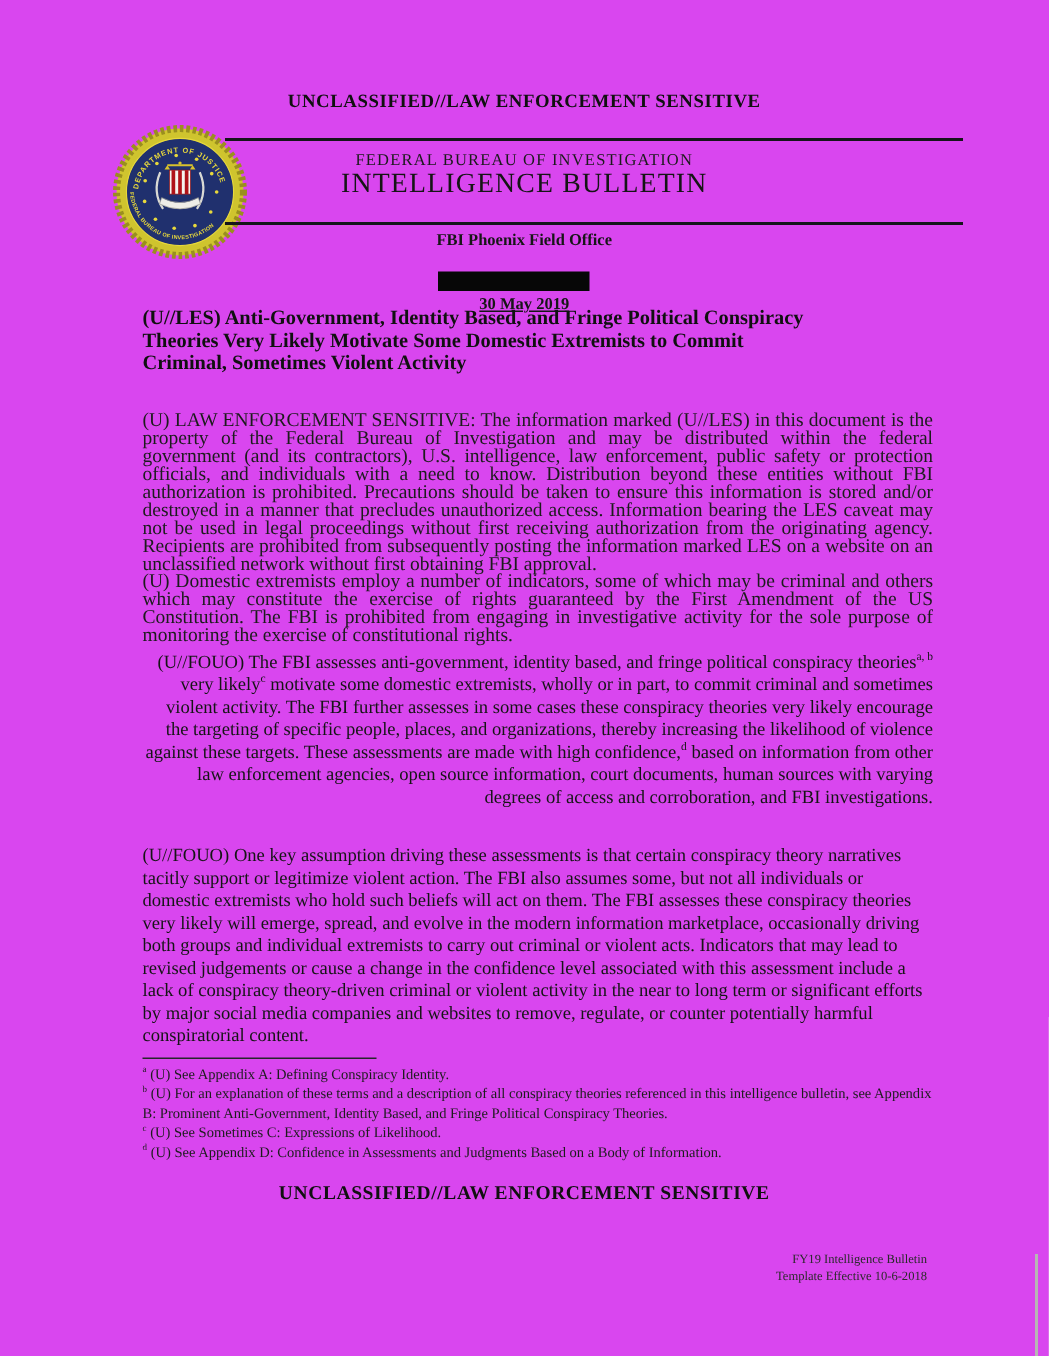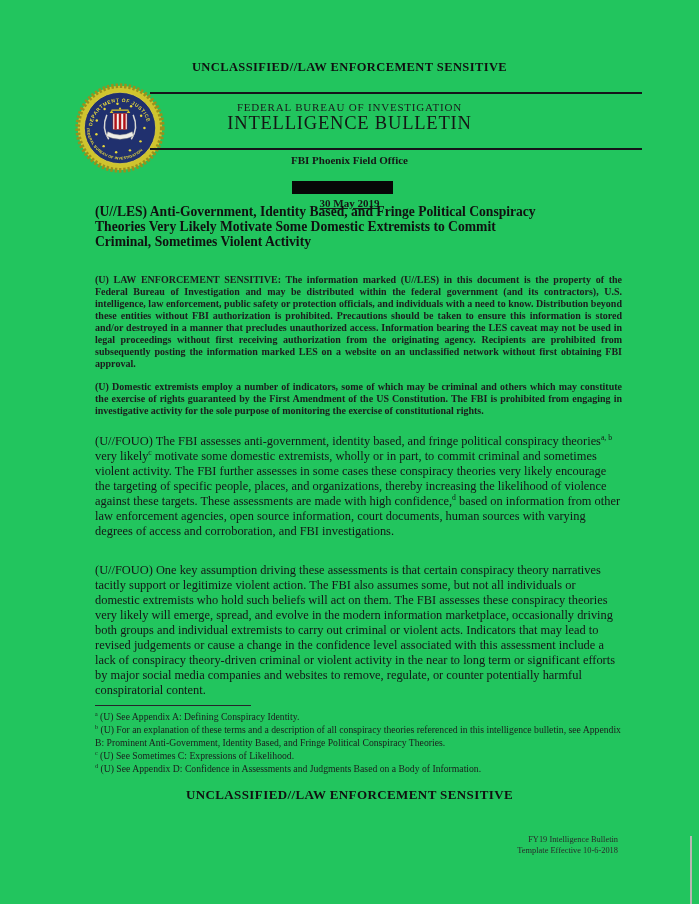--- a/index.html
+++ b/index.html
@@ -1,41 +1,41 @@
 <!DOCTYPE html>
 <html><head>
 <meta charset="utf-8">
 <style>
   html,body{margin:0;padding:0;}
   body{background:#e8e8e6;}
   .page{
     position:relative;
     width:699px;height:904px;
     margin:0 auto;
-    background:#22c55e;
+    background:#d946ef;
     overflow:hidden;
     font-family:"Liberation Serif","DejaVu Serif",serif;
     color:#161616;
   }
   .abs{position:absolute;}
   .centered{left:0;width:699px;text-align:center;}
   .banner{
     font-weight:bold;font-size:12.5px;letter-spacing:0.4px;color:#101010;
   }
   .hr{background:#15151a;height:2px;}
   .agency{font-size:11px;letter-spacing:0.8px;color:#1b1b1b;}
   .doctype{font-size:18.5px;letter-spacing:0.8px;color:#151515;}
   .office{font-weight:bold;font-size:11px;}
   .date{font-weight:bold;font-size:11px;text-decoration:underline;margin-top:31px;}
   .redaction{background:#070707;}
   .title{
     font-weight:bold;font-size:13.6px;line-height:15.2px;
     white-space:pre-line;color:#101010;
   }
-  .small-para{font-size:10px;line-height:12px;text-align:justify;color:#1c1c1c;font-weight:bold;}
+  .small-para{font-size:13px;line-height:12px;text-align:justify;color:#1c1c1c;}
   .body-para{font-size:12.4px;line-height:15px;text-align:left;color:#151515;}
   .sup{vertical-align:super;font-size:0.62em;line-height:0;}
   .fnrule{background:#26262b;height:1.3px;}
   .footnotes{font-size:9.7px;line-height:12.9px;color:#1c1c1c;}
   .fn-item{margin:0;}
   .template-info{font-size:8.4px;line-height:10.5px;text-align:right;color:#2a2a2a;}
   .scan-edge{background:#b7b7b3;}
   .seal-text{fill:#e7d83c;font-family:"Liberation Sans","DejaVu Sans",sans-serif;font-weight:bold;}
 </style>
 </head>
@@ -104,21 +104,21 @@
   <div class="abs redaction" style="left:292px;top:181px;width:101px;height:13px;"></div>
 
   <div class="abs title" style="left:95px;top:204px;width:520px;">(U//LES) Anti-Government, Identity Based, and Fringe Political Conspiracy
 Theories Very Likely Motivate Some Domestic Extremists to Commit
 Criminal, Sometimes Violent Activity</div>
 
   <div class="abs small-para" style="left:95px;top:274px;width:527px;">(U) LAW ENFORCEMENT SENSITIVE: The information marked (U//LES) in this document is the property of the Federal Bureau of Investigation and may be distributed within the federal government (and its contractors), U.S. intelligence, law enforcement, public safety or protection officials, and individuals with a need to know. Distribution beyond these entities without FBI authorization is prohibited. Precautions should be taken to ensure this information is stored and/or destroyed in a manner that precludes unauthorized access. Information bearing the LES caveat may not be used in legal proceedings without first receiving authorization from the originating agency. Recipients are prohibited from subsequently posting the information marked LES on a website on an unclassified network without first obtaining FBI approval.</div>
 
   <div class="abs small-para" style="left:95px;top:381px;width:527px;">(U) Domestic extremists employ a number of indicators, some of which may be criminal and others which may constitute the exercise of rights guaranteed by the First Amendment of the US Constitution. The FBI is prohibited from engaging in investigative activity for the sole purpose of monitoring the exercise of constitutional rights.</div>
 
-  <div class="abs body-para" style="left:95px;top:434px;width:527px;">
+  <div class="abs body-para" style="left:95px;top:434px;width:527px;text-align:right;">
     <span>(U//FOUO) The FBI assesses anti-government, identity based, and fringe political conspiracy theories</span><span class="sup">a, b</span><span> very likely</span><span class="sup">c</span><span> motivate some domestic extremists, wholly or in part, to commit criminal and sometimes violent activity. The FBI further assesses in some cases these conspiracy theories very likely encourage the targeting of specific people, places, and organizations, thereby increasing the likelihood of violence against these targets. These assessments are made with high confidence,</span><span class="sup">d</span><span> based on information from other law enforcement agencies, open source information, court documents, human sources with varying degrees of access and corroboration, and FBI investigations.</span>
   </div>
 
   <div class="abs body-para" style="left:95px;top:563px;width:527px;">(U//FOUO) One key assumption driving these assessments is that certain conspiracy theory narratives tacitly support or legitimize violent action. The FBI also assumes some, but not all individuals or domestic extremists who hold such beliefs will act on them. The FBI assesses these conspiracy theories very likely will emerge, spread, and evolve in the modern information marketplace, occasionally driving both groups and individual extremists to carry out criminal or violent acts. Indicators that may lead to revised judgements or cause a change in the confidence level associated with this assessment include a lack of conspiracy theory-driven criminal or violent activity in the near to long term or significant efforts by major social media companies and websites to remove, regulate, or counter potentially harmful conspiratorial content.</div>
 
   <div class="abs fnrule" style="left:95px;top:705px;width:156px;"></div>
 
   <div class="abs footnotes" style="left:95px;top:711px;width:527px;">
     <div class="fn-item"><span class="sup">a</span> <span>(U) See Appendix A: Defining Conspiracy Identity.</span></div>
     <div class="fn-item"><span class="sup">b</span> <span>(U) For an explanation of these terms and a description of all conspiracy theories referenced in this intelligence bulletin, see Appendix B: Prominent Anti-Government, Identity Based, and Fringe Political Conspiracy Theories.</span></div>

